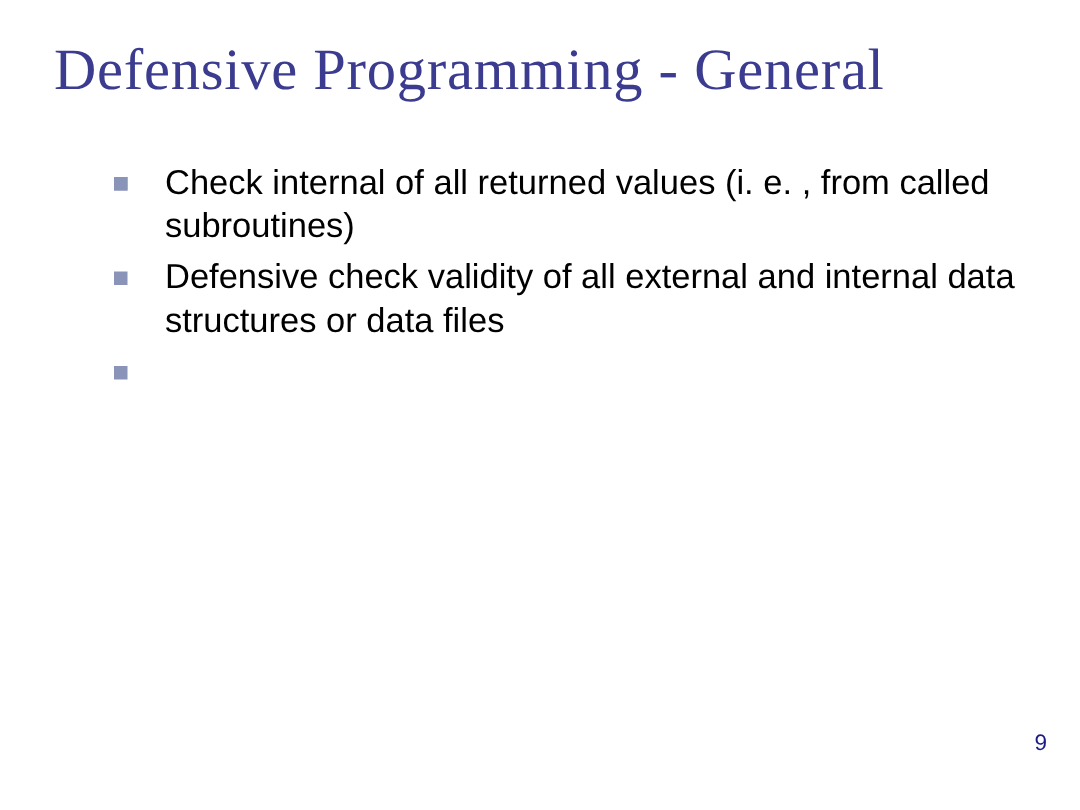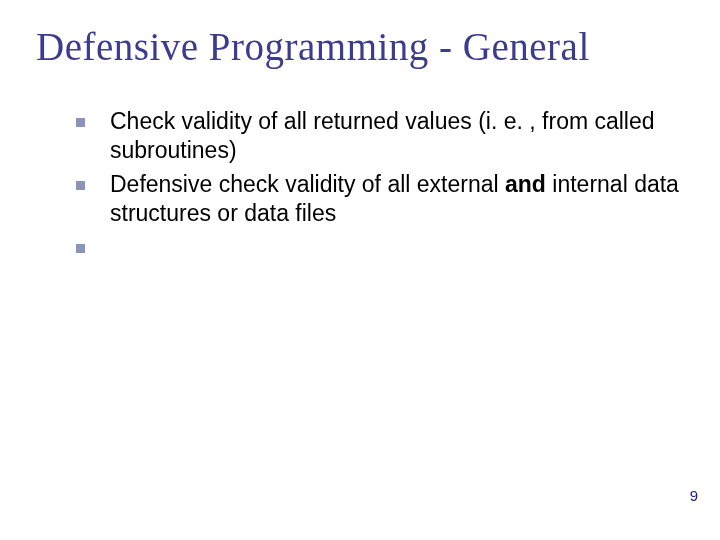--- a/index.html
+++ b/index.html
@@ -31,21 +31,21 @@
     padding-left: 34px;
   }
   .bullets li .sq {
     position: absolute;
     left: 0;
     top: 11px;
     width: 9px;
     height: 9px;
     background: #8a94b8;
   }
-  .bold { font-weight: bold; }
+  .bold { font-weight: normal; }
   .pagenum {
     position: absolute;
     right: 22px;
     bottom: 16px;
     font-size: 15px;
     color: #1a1a8a;
     font-family: Verdana, Geneva, sans-serif;
   }
 </style>
 </head>
@@ -53,21 +53,21 @@
 
 <div class="slide">
   <h1 class="title">Defensive Programming - General</h1>
   <ul class="bullets">
     <li>
       <span class="sq"></span>
       <span class="bold"></span><span></span>
     </li>
     <li>
       <span class="sq"></span>
-      <span>Check validity of all returned values (i. e. , from called subroutines)</span><span class="bold"></span><span></span>
+      <span>Check internal of all returned values (i. e. , from called subroutines)</span><span class="bold"></span><span></span>
     </li>
     <li>
       <span class="sq"></span>
       <span>Defensive check validity of all external </span><span class="bold">and</span><span> internal data structures or data files</span>
     </li>
     <li>
       <span class="sq"></span>
       <span class="bold"></span><span></span>
     </li>
   </ul>

